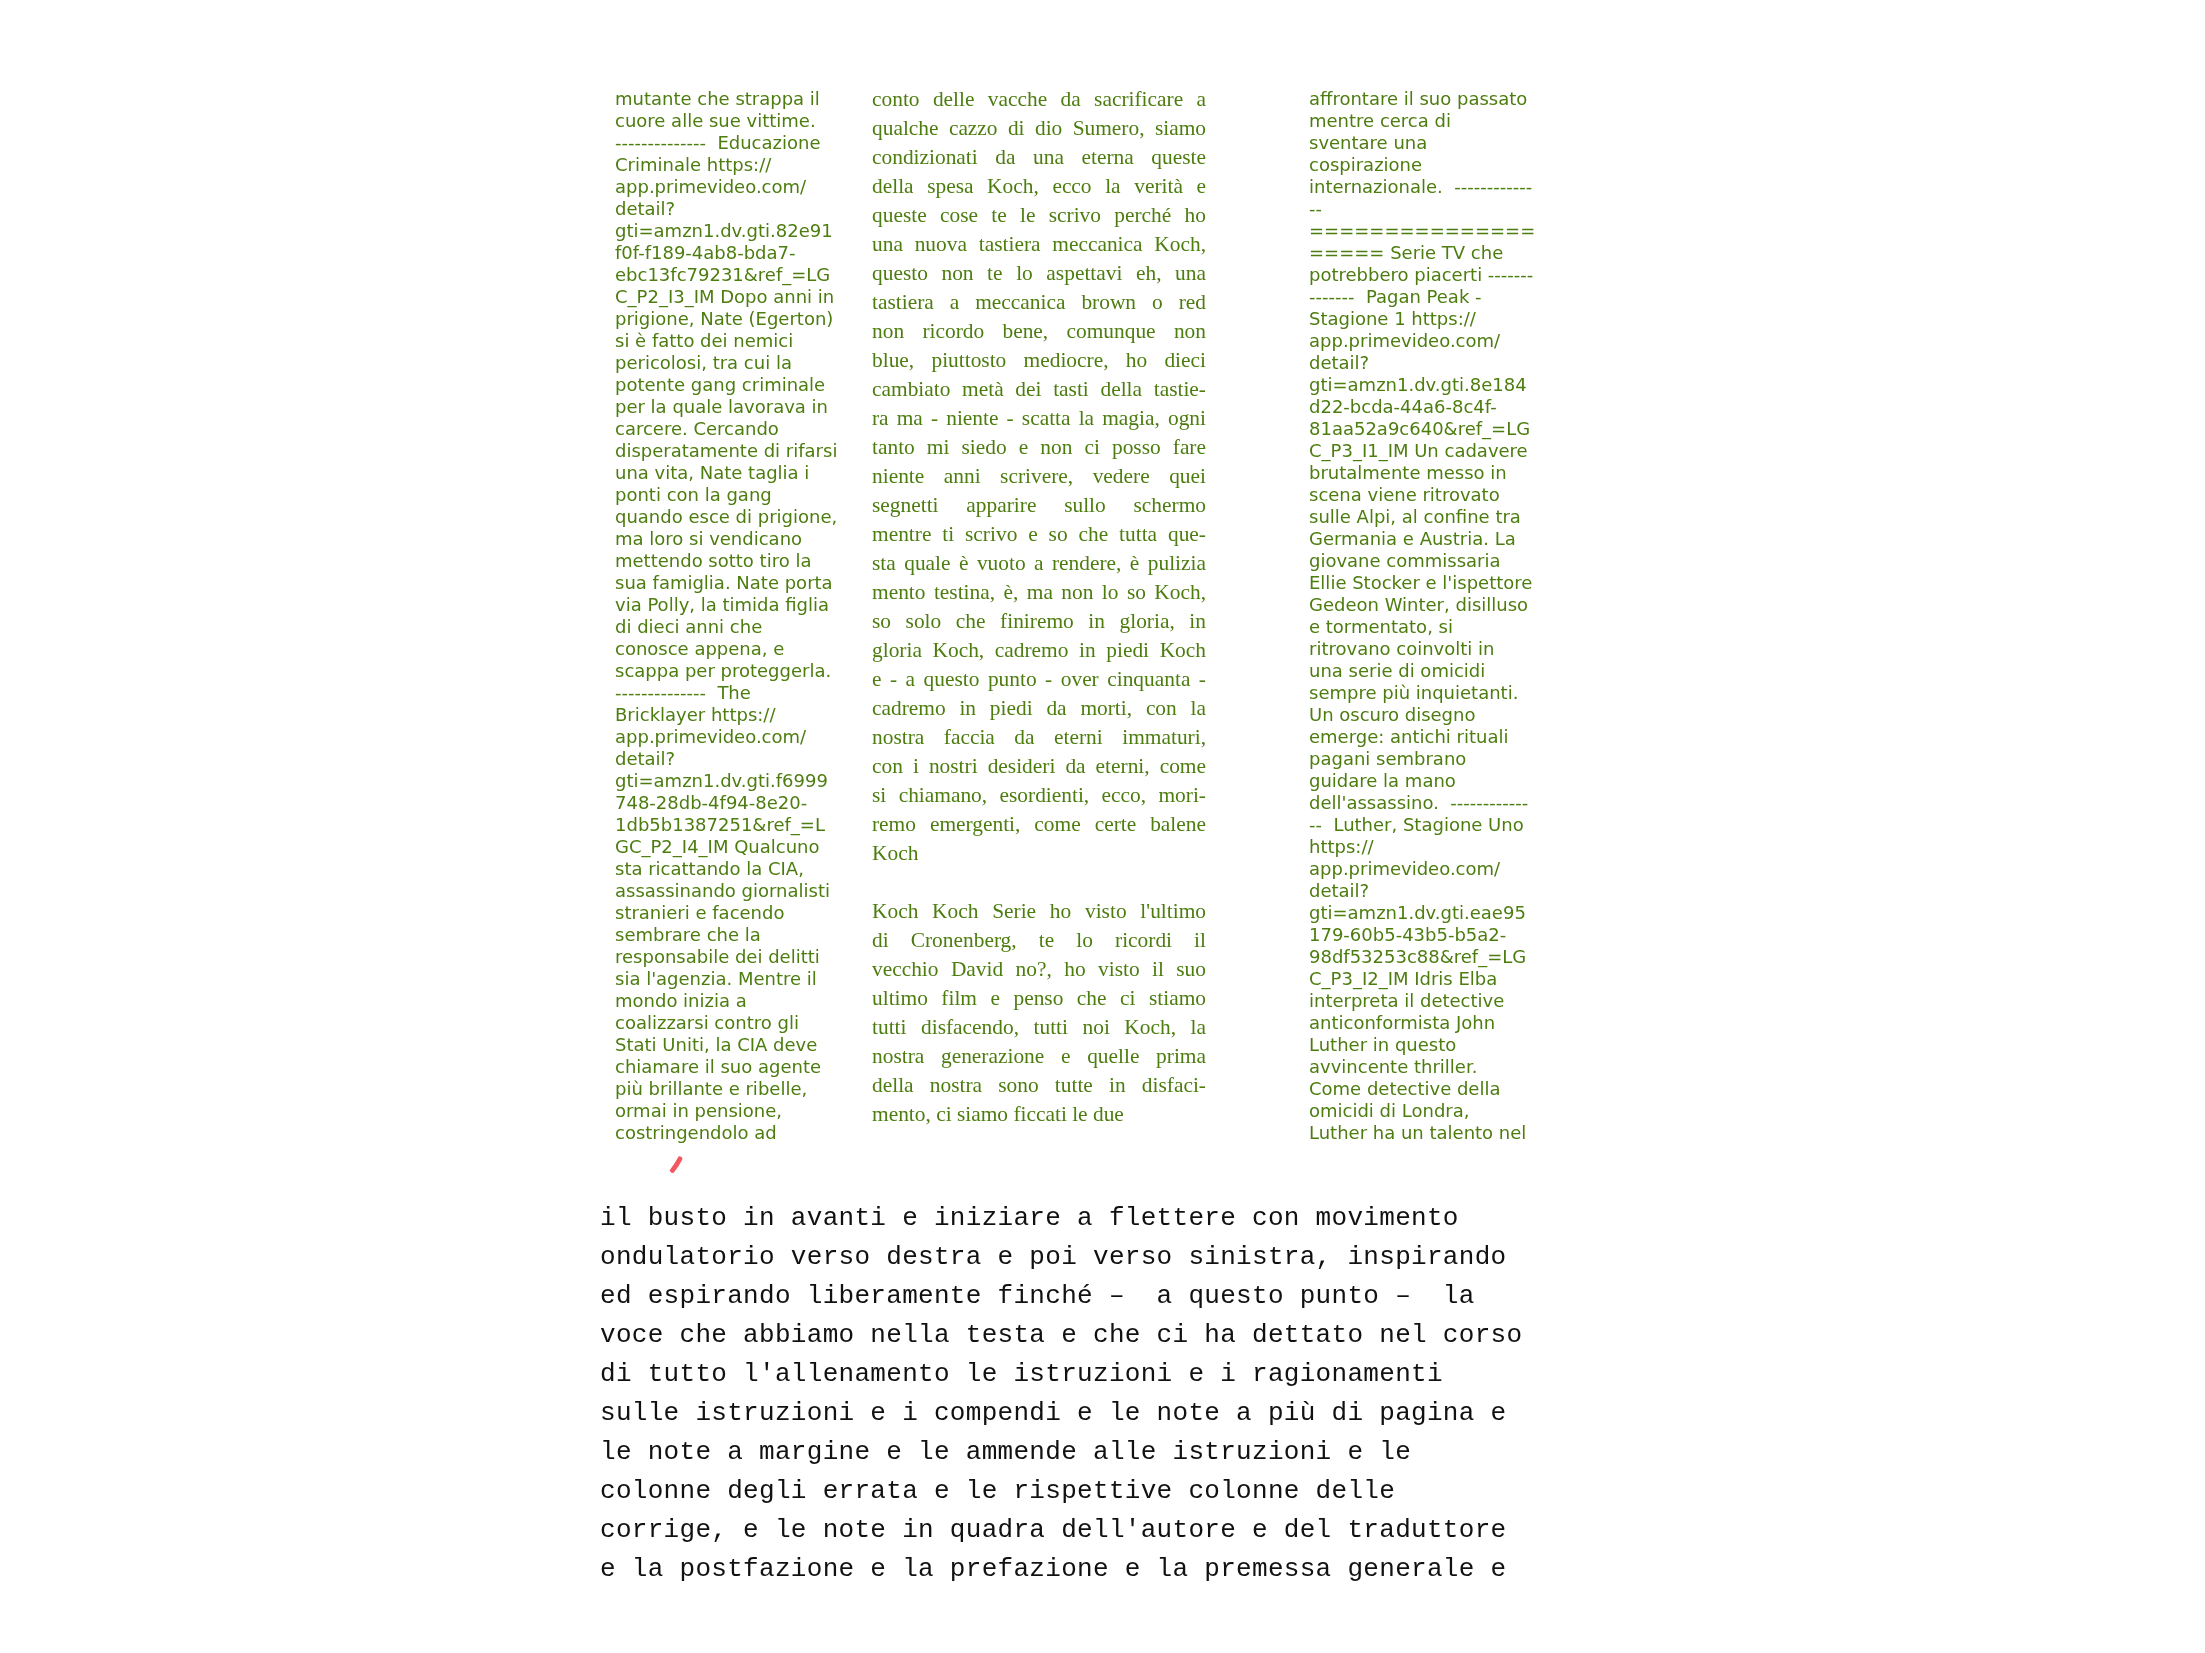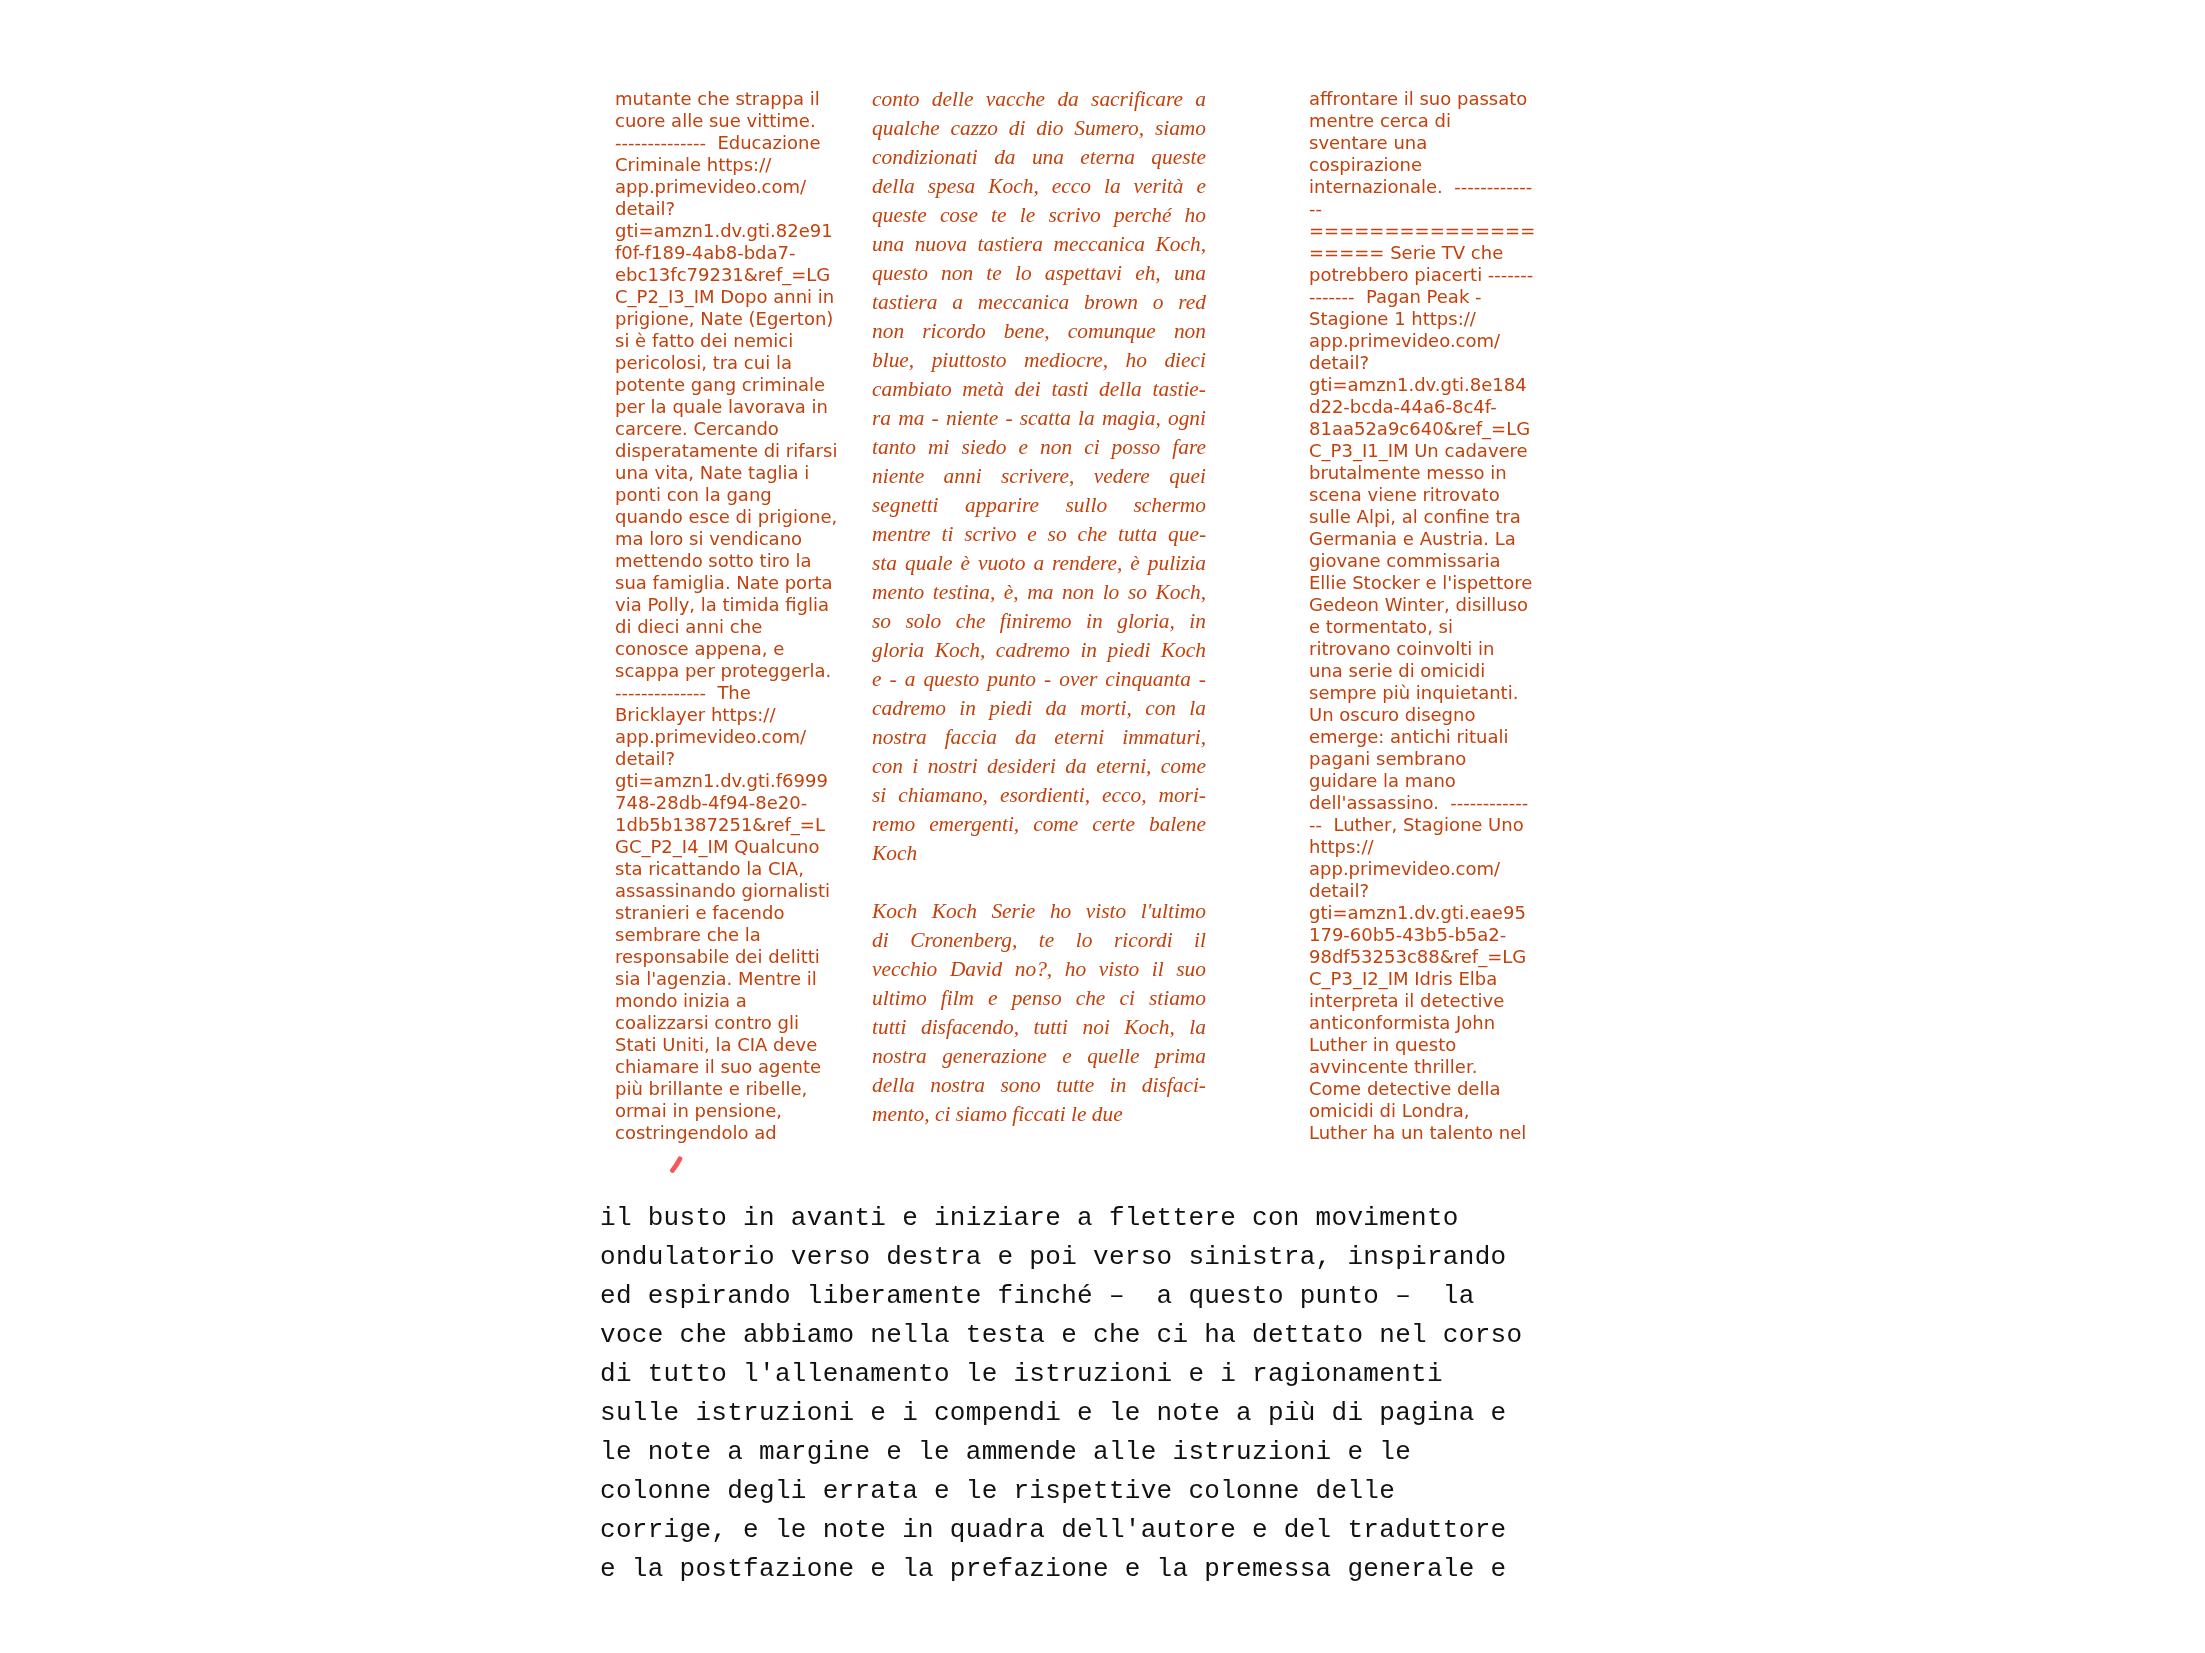--- a/index.html
+++ b/index.html
@@ -1,32 +1,32 @@
 <!DOCTYPE html>
 <html style="font-size:11px"><head>
 <meta charset="utf-8">
 <style>
   html,body { margin:0; padding:0; background:#ffffff; }
   .page {
     position:relative; width:2205px; height:1654px; background:#ffffff;
     color:#111111; overflow:hidden;
   }
-  .col { position:absolute; color:#c2410c; }
+  .col { position:absolute; color:#4d7c0f; }
   .col-sans {
     font-family:"DejaVu Sans","Liberation Sans",sans-serif;
     font-size:18px; line-height:22px; white-space:pre-wrap;
   }
   .col-left  { left:615px;  top:88px; width:249px; }
   .col-right { left:1309px; top:88px; width:249px; }
   .col-serif {
     left:872px; top:85px; width:334px;
     font-family:"Liberation Serif","DejaVu Serif",serif;
     font-size:21.4px; line-height:29px;
   }
-  .col-serif .line { min-height:29px;font-style:italic; }
+  .col-serif .line { min-height:29px; }
   .col-serif .line.j { text-align:justify; text-align-last:justify; }
   .mono-block {
     position:absolute; left:600px; top:1199px; width:985px;
     font-family:"Liberation Mono","DejaVu Sans Mono",monospace;
     font-size:26px; line-height:39px; letter-spacing:0.3px;
     white-space:pre-wrap; color:#111111;
   }
   .red-mark { position:absolute; left:669px; top:1156px; width:15px; height:18px; }
 </style>
 </head>

